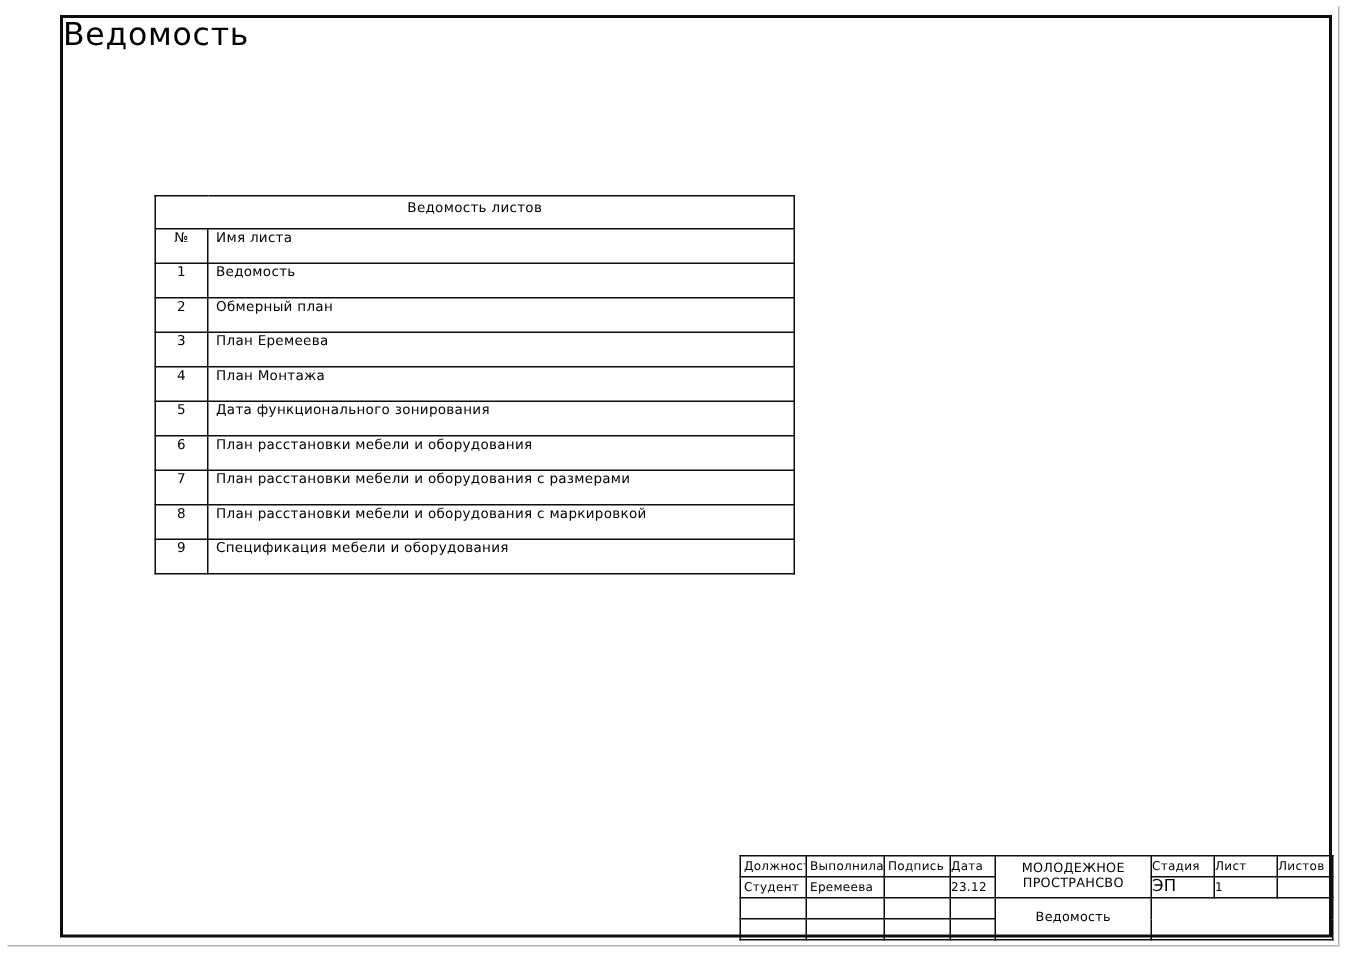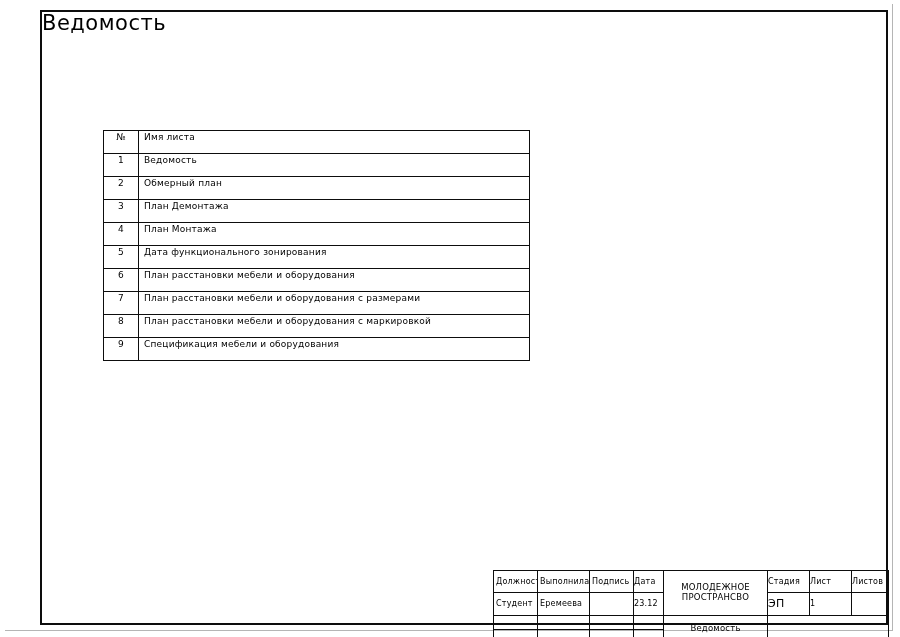--- a/index.html
+++ b/index.html
@@ -31,21 +31,21 @@
 
   
   table.tblock { position:absolute; left:493px; top:570px; width:395px;
                  border-collapse:collapse; table-layout:fixed;
                  font-size:8px; letter-spacing:0.2px; }
   table.tblock td { border:1.2px solid #0d0d0d; vertical-align:middle;
                     padding:0 0 0 2px; line-height:1.15; overflow:hidden;
                     white-space:nowrap; }
   table.tblock td.c   { padding:0; }
   table.tblock tr     { height:14px; }
-  td.project  { text-align:center; padding:12px !important; white-space:normal !important;
+  td.project  { text-align:center; padding:0 !important; white-space:normal !important;
                 font-size:8.5px; line-height:1.35; }
   td.doc-name { text-align:center; padding:0 !important; font-size:8.5px; }
   td.stage-val{ font-size:11px; }
 </style>
 </head>
 <body>
 
 <div class="stage">
 
   <div class="shadow-right"></div>
@@ -54,35 +54,38 @@
   <div class="frame"></div>
 
   <div class="page-title">Ведомость</div>
 
   <table class="register">
     <colgroup>
         <col style="width:35px">
         <col>
       </colgroup>
     <tbody>
+        <tr>
+      <td class="tbl-title" colspan="2">Ведомость листов</td>
+    </tr>
     <tr class="hdr">
       <td class="num">№</td>
       <td>Имя листа</td>
     </tr>
     <tr class="row">
       <td class="num">1</td>
       <td>Ведомость</td>
     </tr>
     <tr class="row">
       <td class="num">2</td>
       <td>Обмерный план</td>
     </tr>
     <tr class="row">
       <td class="num">3</td>
-      <td>План Демонтажа</td>
+      <td>План Еремеева</td>
     </tr>
     <tr class="row">
       <td class="num">4</td>
       <td>План Монтажа</td>
     </tr>
     <tr class="row">
       <td class="num">5</td>
       <td>Дата функционального зонирования</td>
     </tr>
     <tr class="row">

